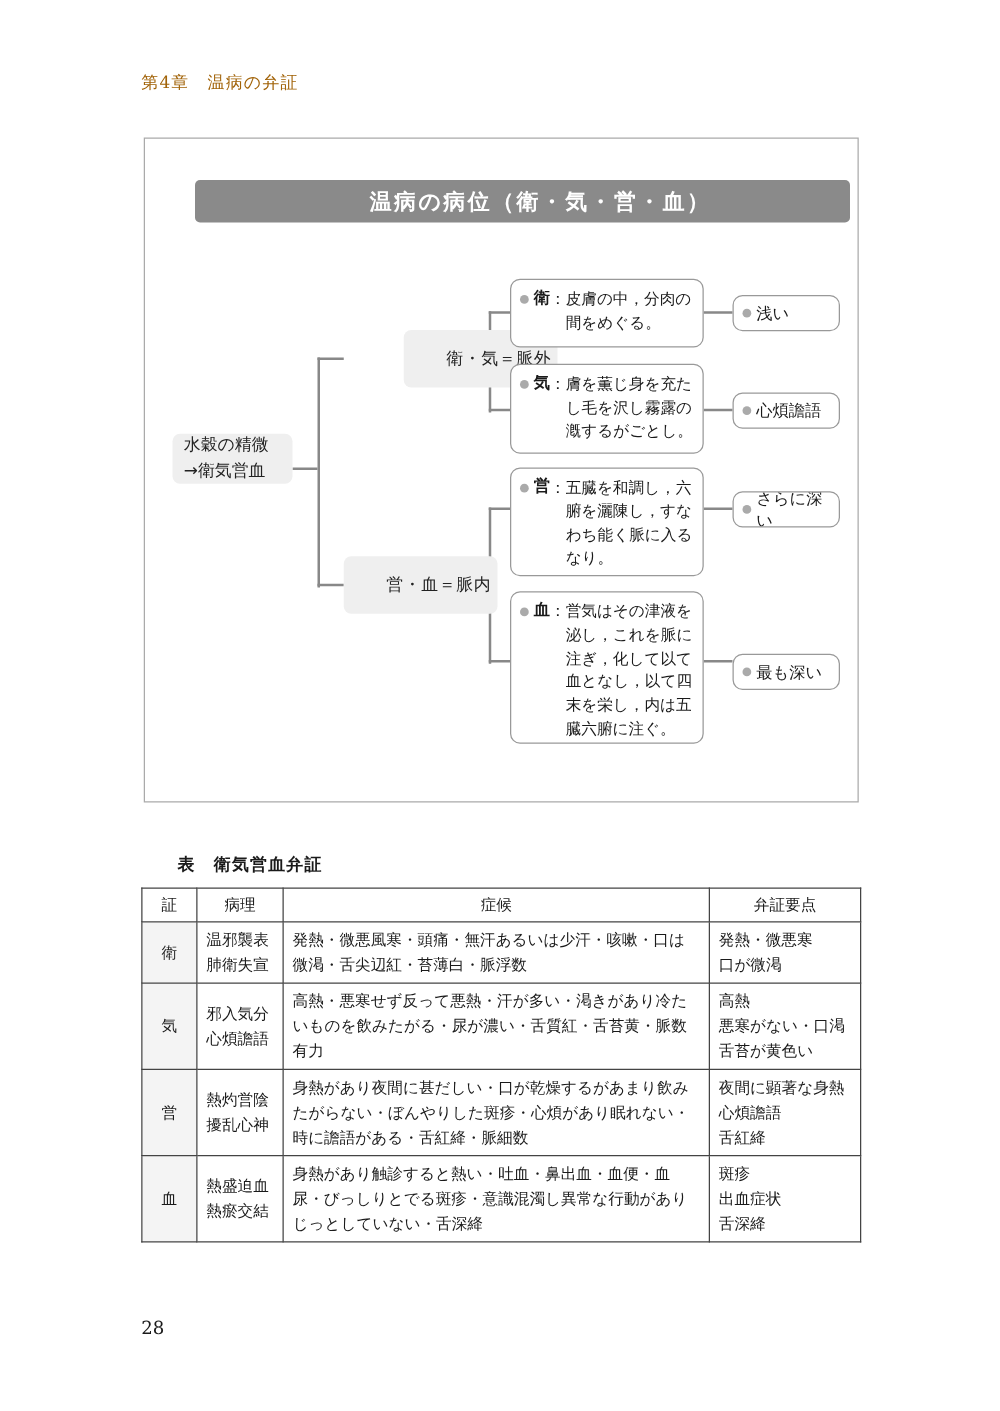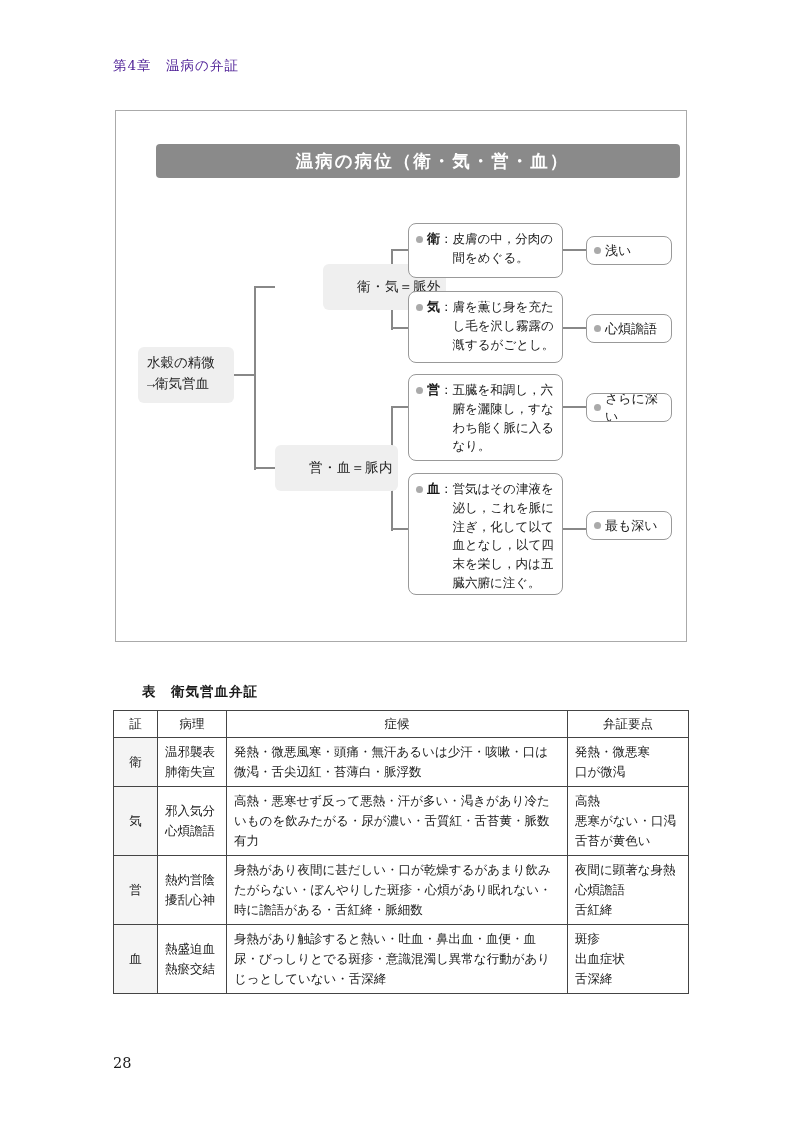--- a/index.html
+++ b/index.html
@@ -4,41 +4,41 @@
 <style>
   html,body{margin:0;padding:0;background:#e8e8e8;}
   .page{
     position:relative;width:800px;height:1129px;background:#ffffff;
     font-family:"DejaVu Serif","Liberation Serif",serif;color:#1a1a1a;
     overflow:hidden;margin:0 auto;
   }
   .sans{font-family:"DejaVu Sans","Liberation Sans",sans-serif;padding-left:29px;}
 
   .chapter-header{
-    position:absolute;left:113px;top:57px;font-size:13.5px;letter-spacing:1px;color:#4c1d95;
+    position:absolute;left:113px;top:57px;font-size:13.5px;letter-spacing:1px;color:#a16207;
   }
 
   
   .diagram{
     position:absolute;left:115px;top:110px;width:570px;height:530px;
     border:1px solid #aaa;background:#fff;
   }
   .diagram-title{
     position:absolute;left:40px;top:33px;width:495px;height:34px;
     background:#8a8a8a;border-radius:4px;color:#fff;
     font-size:17.5px;font-weight:bold;letter-spacing:2px;
     display:flex;align-items:center;justify-content:center;
   }
   .node{
     position:absolute;background:#efefef;border-radius:6px;
     display:flex;align-items:center;justify-content:center;
     font-size:13.5px;color:#222;
   }
-  .root-node{left:22px;top:236px;width:96px;height:56px;
-    white-space:pre-line;line-height:1.55;justify-content:flex-start;padding-left:9px;box-sizing:border-box;font-family:Liberation Mono, monospace;}
+  .root-node{left:22px;top:236px;width:96px;height:40px;
+    white-space:pre-line;line-height:1.55;justify-content:flex-start;padding-left:9px;box-sizing:border-box;}
   .branch-1{left:159px;top:153px;width:94px;height:46px;letter-spacing:0.5px;margin-left:48px;}
   .branch-2{left:159px;top:334px;width:94px;height:46px;letter-spacing:0.5px;}
 
   .desc-box{
     position:absolute;left:292px;width:155px;background:#fff;
     border:1.5px solid #999;border-radius:8px;box-sizing:border-box;
     padding:6px 5px 4px 6px;display:flex;align-items:flex-start;overflow:hidden;
   }
   .desc-wei {top:112px;height:55px;}
   .desc-qi  {top:180px;height:72px;}
@@ -51,21 +51,21 @@
   .term{font-weight:bold;font-size:13px;white-space:nowrap;flex:0 0 auto;
     font-family:"DejaVu Sans","Liberation Sans",sans-serif;line-height:1.45;}
   .term-sep{font-size:12.5px;line-height:1.5;flex:0 0 auto;}
   .desc-text{font-size:12.5px;line-height:1.5;flex:1 1 auto;}
 
   .depth-box{
     position:absolute;left:470px;width:86px;height:29px;background:#fff;
     border:1.5px solid #999;border-radius:8px;box-sizing:border-box;
     display:flex;align-items:center;padding-left:7px;font-size:13px;overflow:hidden;
   }
-  .depth-1{top:125px;} .depth-2{top:203px;} .depth-3{top:282px;} .depth-4{top:400px;}
+  .depth-1{top:125px;} .depth-2{top:203px;} .depth-3{top:282px;} .depth-4{top:412px;}
   .depth-box .bullet{margin:0 4px 0 0;}
 
   .line{position:absolute;background:#888;}
 
   
   .table-caption{
     position:absolute;left:113px;top:683px;font-size:13.5px;font-weight:600;
     letter-spacing:1px;
   }
   table.vqyb{

